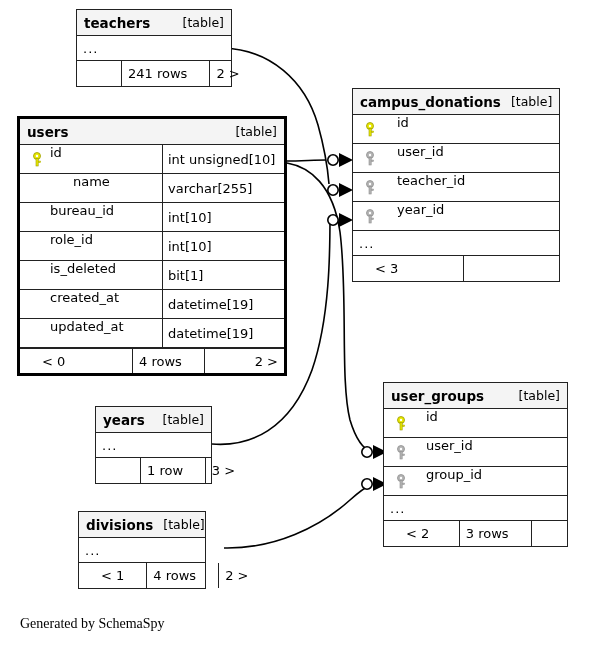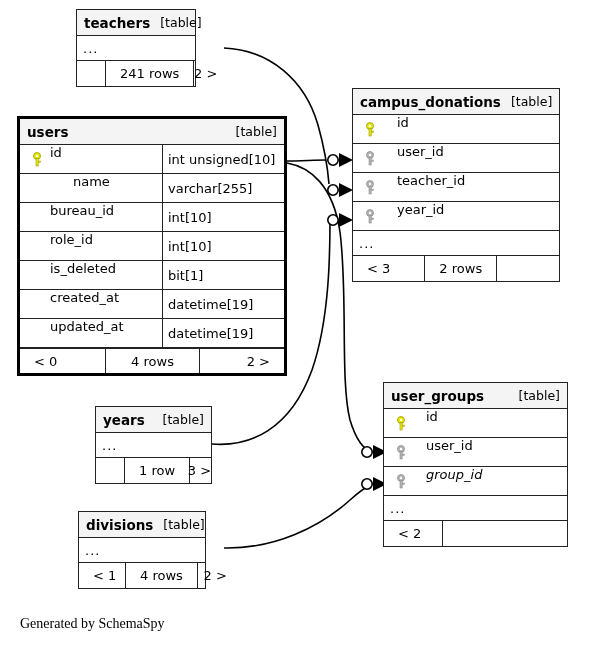--- a/index.html
+++ b/index.html
@@ -113,23 +113,24 @@
     height: 25px;
     display: flex;
     align-items: stretch;
     font-size: 13px;
     box-sizing: border-box;
   }
   .foot-cell {
     display: flex;
     align-items: center;
     box-sizing: border-box;
-    padding: 0 14px;
+    padding: 0 6px;
     border-left: 1px solid #222222;
     white-space: nowrap;
+    margin-left: 16px;
   }
   .foot-cell:first-child { border-left: none; }
   .foot-left   { justify-content: flex-start; }
   .foot-center { justify-content: center; }
   .foot-right  { justify-content: flex-end; }
 
   .caption {
     position: absolute;
     font-size: 14px;
     white-space: nowrap;
@@ -171,21 +172,21 @@
     </g>
     <g stroke="#000000" stroke-width="1.6" fill="none">
       <path d="M353,160 L358,160"></path>
       <path d="M353,190 L358,190"></path>
       <path d="M353,220 L358,220"></path>
       <path d="M387,452 L390,452"></path>
       <path d="M387,484 L390,484"></path>
     </g>
   </svg>
 
-  <div class="table-node" style="left:76px; top:9px; width:120px;">
+  <div class="table-node" style="left:76px; top:9px; width:156px;">
     <div class="tbl-header">
       <span class="tbl-name">teachers</span>
       <span class="tbl-kind">[table]</span>
     </div>
     <div class="ellipsis-row">...</div>
     <div class="tbl-footer">
       <div class="foot-cell foot-left" style="width:28px;"></div>
       <div class="foot-cell foot-center" style="flex:1 1 auto;">241 rows</div>
       <div class="foot-cell foot-right" style="width:38px;">2 &gt;</div>
     </div>
@@ -326,21 +327,20 @@
             </svg>
         </span>
         <span class="colname" style="padding-left:16px;">year_id</span>
       </div>
     </div>
 
     <div class="ellipsis-row">...</div>
 
     <div class="tbl-footer">
       <div class="foot-cell foot-left" style="width:78px;">&lt; 3</div>
-      <div class="foot-cell foot-center" style="flex:1 1 auto;">2 rows</div>
       <div class="foot-cell foot-right" style="width:68px;"></div>
     </div>
   </div>
 
   <div class="table-node" style="left:383px; top:382px; width:185px;">
     <div class="tbl-header">
       <span class="tbl-name">user_groups</span>
       <span class="tbl-kind">[table]</span>
     </div>
 
@@ -375,28 +375,29 @@
     <div class="tbl-row">
       <div class="cell-name">
         <span class="keyslot">
           <svg width="12" height="15" viewBox="0 0 12 15">
               <circle cx="6" cy="4" r="3.5" fill="#b3b3b3" stroke="#8f8f8f" stroke-width="0.8"></circle>
               <circle cx="6" cy="4" r="1.2" fill="#ffffff"></circle>
               <rect x="5" y="6.5" width="2.2" height="7.5" fill="#b3b3b3" stroke="#8f8f8f" stroke-width="0.6"></rect>
               <rect x="7.2" y="9" width="2.4" height="1.6" fill="#b3b3b3" stroke="#8f8f8f" stroke-width="0.5"></rect>
             </svg>
         </span>
-        <span class="colname" style="padding-left:14px;font-style:italic;">group_id</span>
+        <span class="colname" style="padding-left:14px;">group_id</span>
       </div>
     </div>
 
     <div class="ellipsis-row">...</div>
 
     <div class="tbl-footer">
       <div class="foot-cell foot-left" style="width:58px;">&lt; 2</div>
+      <div class="foot-cell foot-center" style="flex:1 1 auto;">3 rows</div>
       <div class="foot-cell foot-right" style="width:48px;"></div>
     </div>
   </div>
 
   <div class="table-node" style="left:95px; top:406px; width:117px;">
     <div class="tbl-header">
       <span class="tbl-name">years</span>
       <span class="tbl-kind">[table]</span>
     </div>
     <div class="ellipsis-row">...</div>

